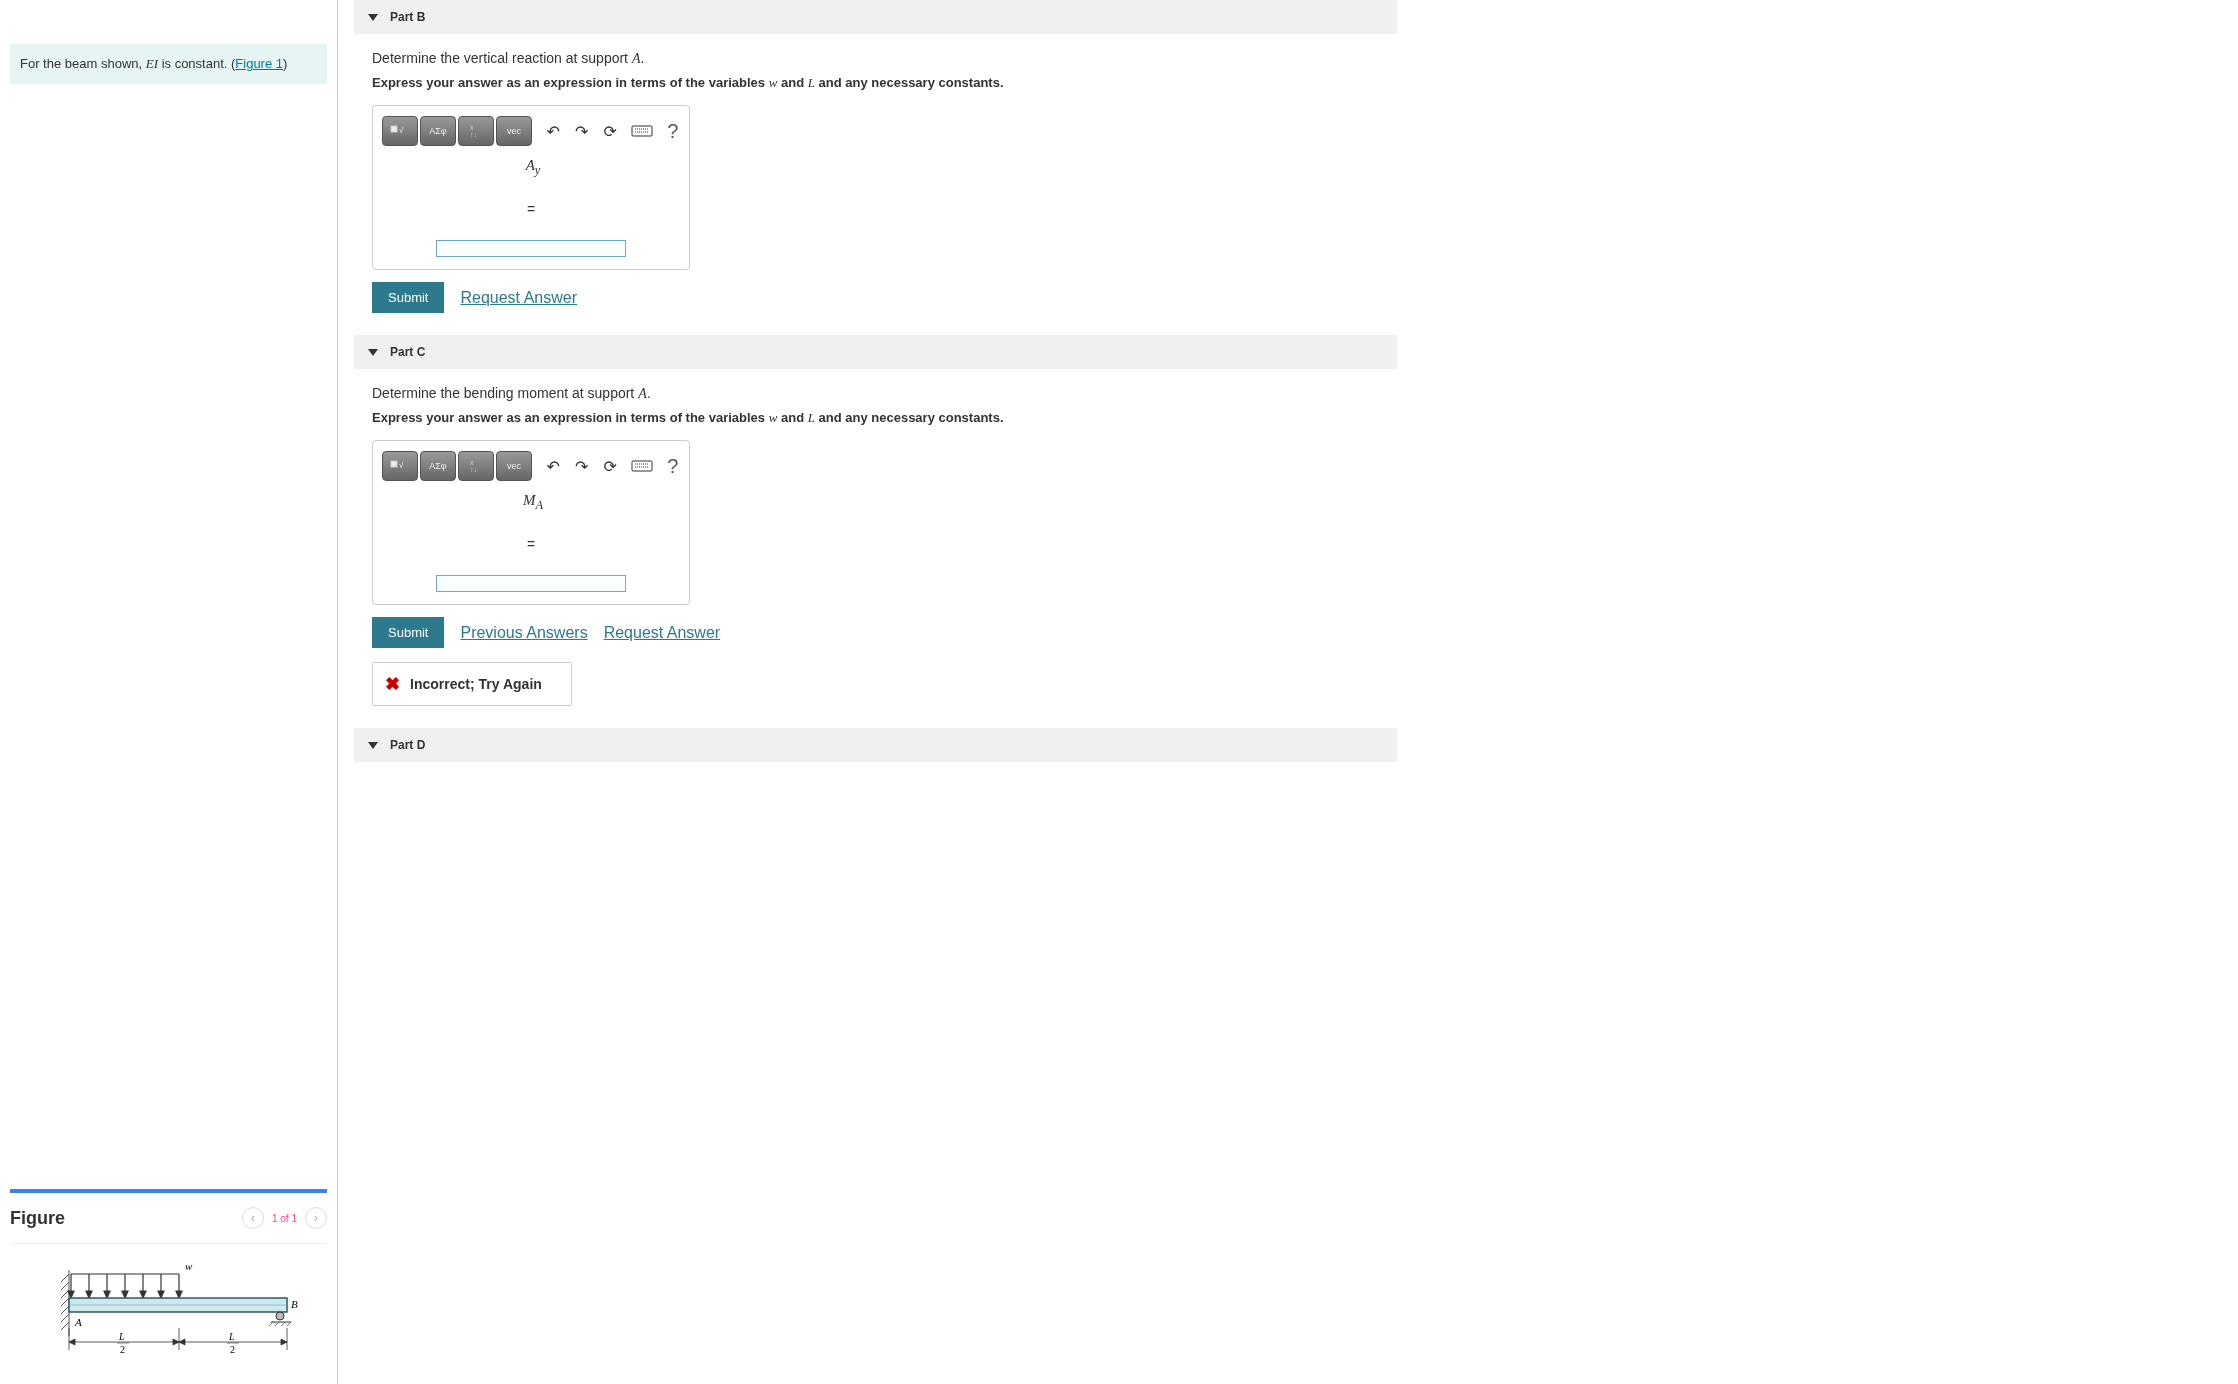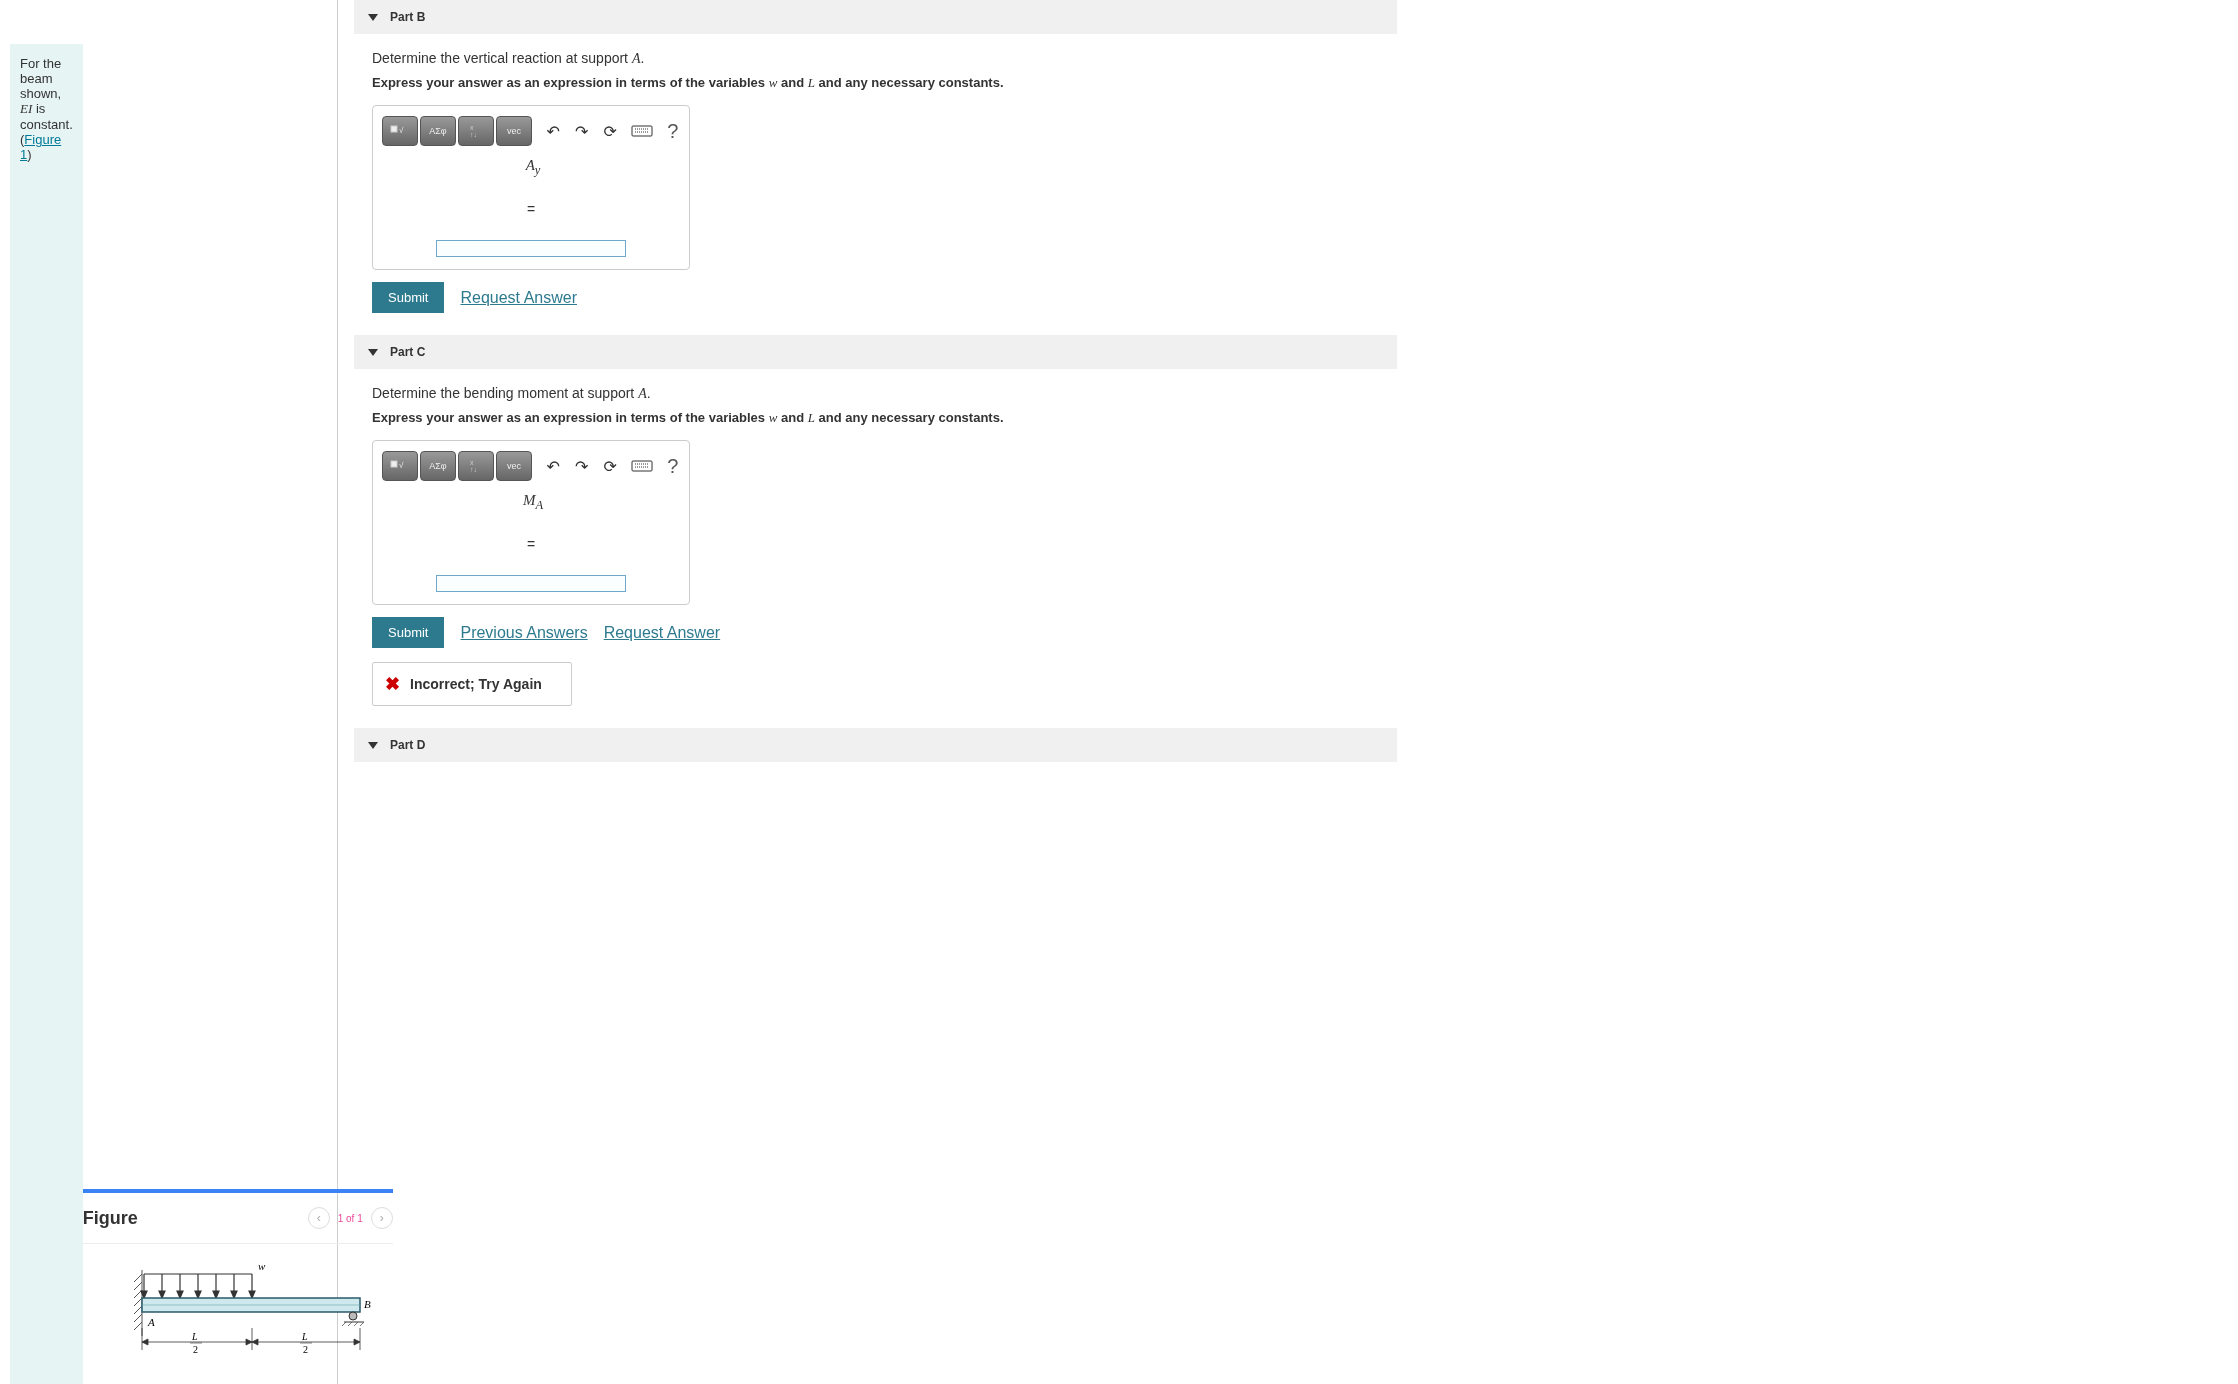--- a/index.html
+++ b/index.html
@@ -12,21 +12,21 @@
     width: 1399px;
   }
   .container {
     display: flex;
     min-height: 100vh;
   }
   .left-panel {
     width: 337px;
     padding: 0 10px;
     display: flex;
-    flex-direction: row;
+    flex-direction: column;
   }
   .problem-statement {
     background: #e6f4f3;
     padding: 12px 10px;
     margin-top: 44px;
     font-size: 13px;
     color: #333;
   }
   .ital { font-style: italic; font-family: 'Times New Roman', serif; }
   .link { color: #007a99; text-decoration: underline; cursor: pointer; }

